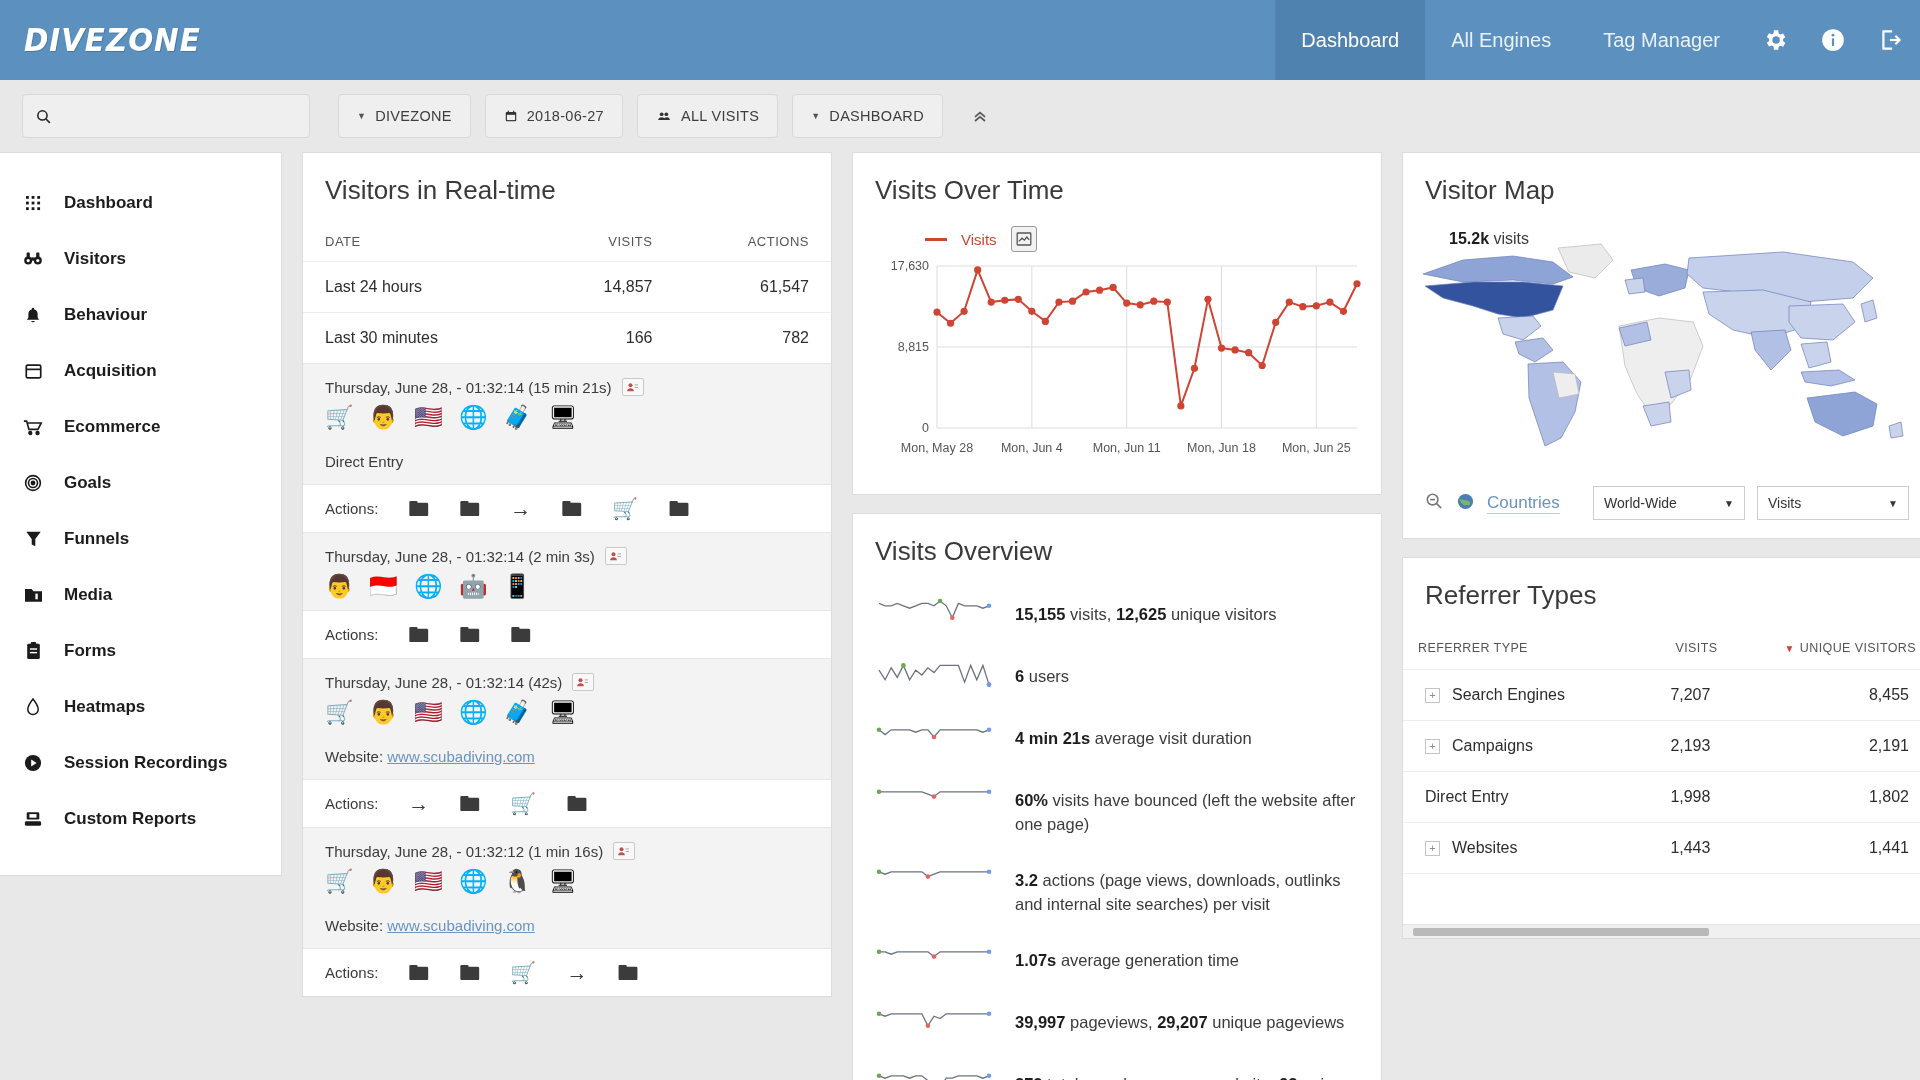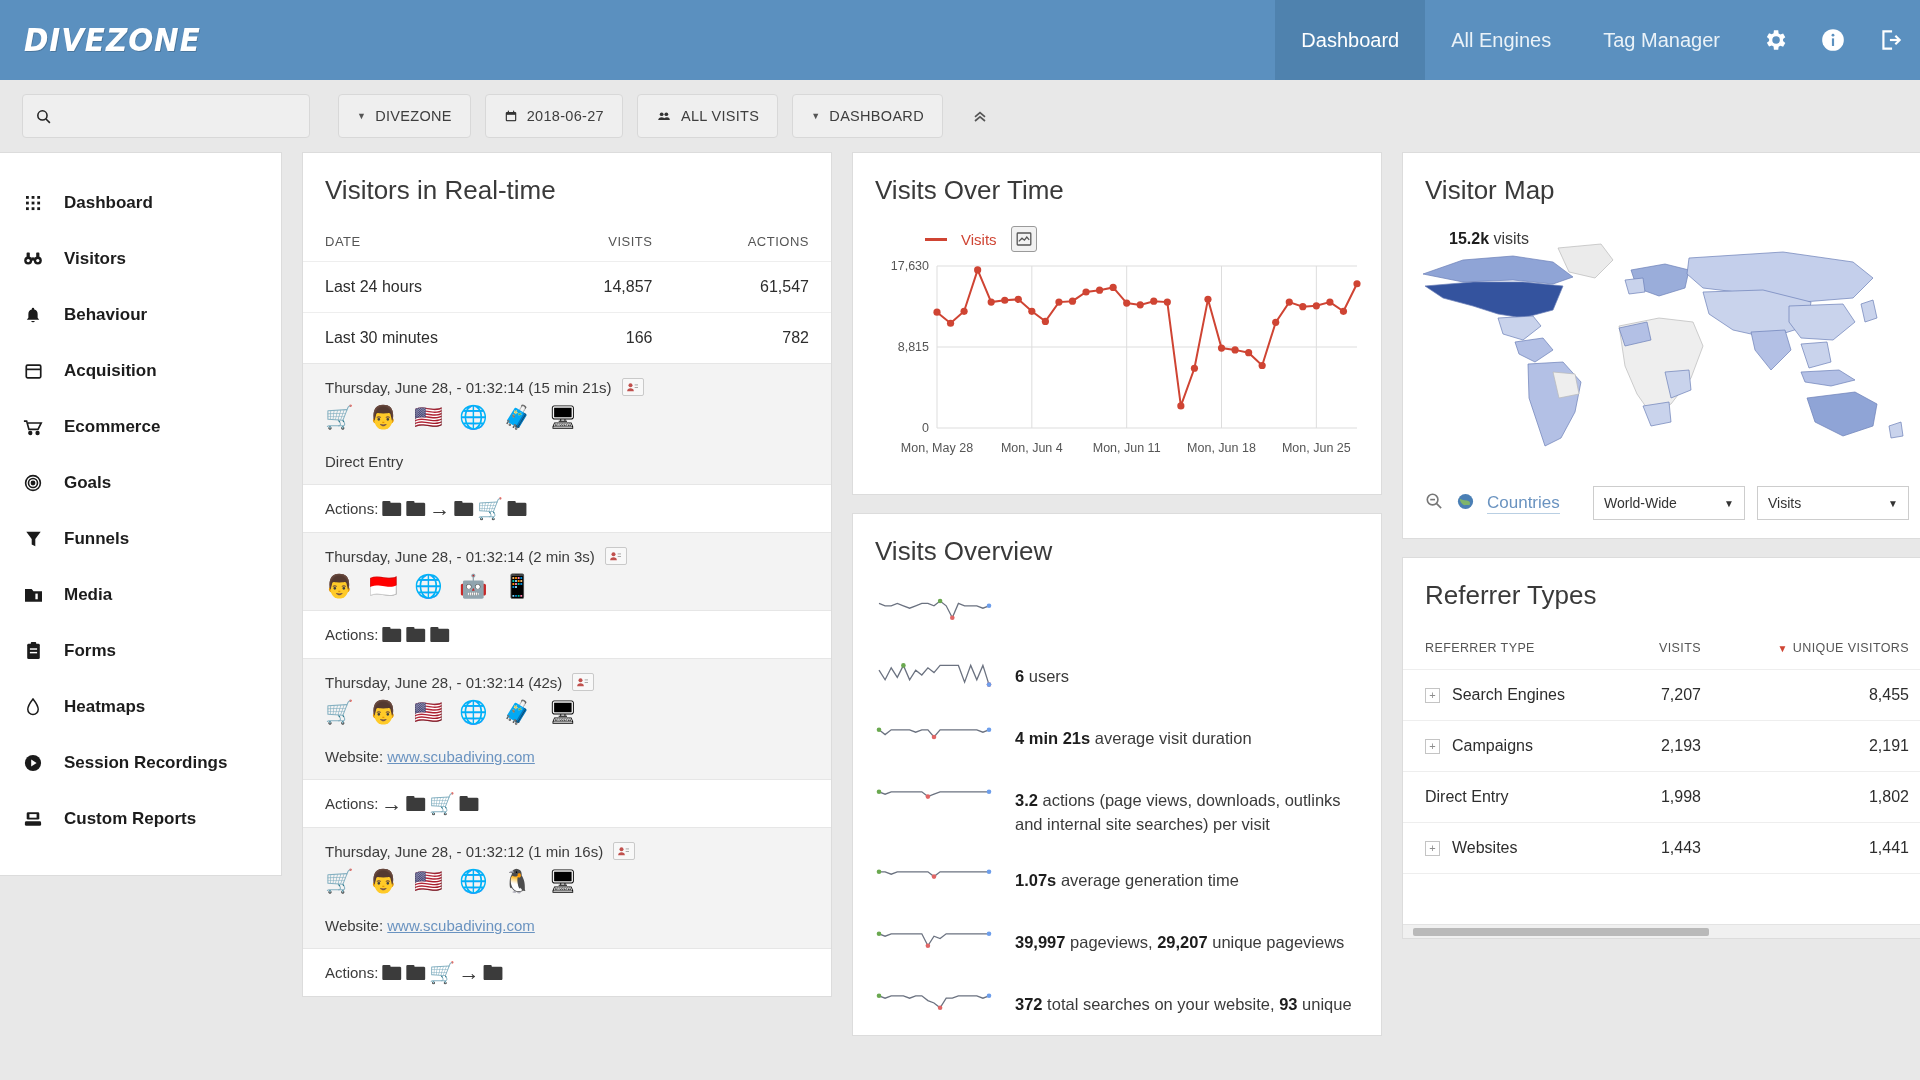--- a/index.html
+++ b/index.html
@@ -121,21 +121,21 @@
   .vhead { background: #f3f3f3; padding: 14px 22px 12px 22px; }
   .vtime { font-size: 15px; color: #3b3b3b; display: flex; align-items: center; gap: 10px; }
   .badge-ico {
     width: 22px; height: 18px; border: 1px solid #c9c9c9; border-radius: 2px;
     background: #f8f8f8; display: inline-flex; align-items: center; justify-content: center;
   }
   .icons { display: flex; align-items: center; gap: 16px; margin-top: 10px; font-size: 23px; line-height: 1; }
   .vmeta { font-size: 15px; color: #3b3b3b; padding: 12px 22px 14px 22px; background: #f3f3f3; }
   .vmeta a { color: #6a93c0; }
   .vactions {
-    display: flex; align-items: center; gap: 3px; background: #fff;
+    display: flex; align-items: center; gap: 30px; background: #fff;
     padding: 13px 22px; font-size: 15px; color: #3b3b3b;
     border-top: 1px solid #e6e6e6;
   }
   .vactions .gl { font-size: 21px; line-height: 1; }
 
   
   .chartbox { padding: 0 22px 26px 22px; }
   .legend { display: flex; align-items: center; gap: 14px; margin: 4px 0 2px 72px; }
   .legend .dash { width: 22px; height: 3px; background: #cf4433; }
   .legend .lbl { color: #cf4433; font-size: 15px; }
@@ -166,21 +166,21 @@
     width: 152px; height: 34px; border: 1px solid #cdcdcd; background: #fff;
     display: flex; align-items: center; padding: 0 10px; font-size: 14px;
     color: #333; cursor: pointer;
   }
   .sel .cv { margin-left: auto; font-size: 10px; }
 
   
   table.rf { width: 100%; border-collapse: collapse; }
   table.rf th {
     font-size: 12.5px; color: #555; font-weight: 400; letter-spacing: .4px;
-    padding: 14px 22px; text-align: right; text-transform: uppercase;
+    padding: 14px 15px; text-align: right; text-transform: uppercase;
     vertical-align: bottom;
   }
   table.rf th.l { text-align: left; }
   table.rf td {
     font-size: 16px; color: #2d2d2d; padding: 16px 22px; text-align: right;
     border-top: 1px solid #eee;
   }
   table.rf td.l { text-align: left; }
   .plus {
     display: inline-flex; width: 15px; height: 15px; border: 1px solid #c4c4c4;
@@ -634,38 +634,48 @@
       <div class="widget">
         <div class="wtitle">Visits Overview</div>
         <div id="ovlist">
             <div class="ovrow">
       <span><svg width="118" height="34">
       <path d="M4.0 8.4 L10.1 10.8 L16.2 10.8 L22.3 8.4 L28.4 10.8 L34.6 13.2 L40.7 10.8 L46.8 8.4 L52.9 8.4 L59.0 10.8 L65.1 6.0 L71.2 10.8 L77.3 22.8 L83.4 8.4 L89.6 10.8 L95.7 10.8 L101.8 10.8 L107.9 13.2 L114.0 10.8" fill="none" stroke="#6b7280" stroke-width="1.3"></path>
       <circle cx="65.1" cy="6.0" r="2.3" fill="#6aa84f"></circle>
       <circle cx="77.3" cy="22.8" r="2.3" fill="#e06666"></circle>
       <circle cx="114.0" cy="10.8" r="2.3" fill="#6d9eeb"></circle>
     </svg></span>
+      <span class="ovtext"><b>15,155</b> visits, <b>12,625</b> unique visitors</span>
     </div>
             <div class="ovrow">
       <span><svg width="118" height="34">
       <path d="M4.0 13.2 L10.1 22.8 L16.2 10.8 L22.3 20.4 L28.4 8.4 L34.6 22.8 L40.7 13.2 L46.8 18.0 L52.9 10.8 L59.0 15.6 L65.1 8.4 L71.2 8.4 L77.3 8.4 L83.4 8.4 L89.6 25.2 L95.7 8.4 L101.8 22.8 L107.9 8.4 L114.0 27.6" fill="none" stroke="#6b7280" stroke-width="1.3"></path>
       <circle cx="28.4" cy="8.4" r="2.3" fill="#6aa84f"></circle>
       <circle cx="114.0" cy="27.6" r="2.3" fill="#e06666"></circle>
       <circle cx="114.0" cy="27.6" r="2.3" fill="#6d9eeb"></circle>
     </svg></span>
       <span class="ovtext"><b>6</b> users</span>
     </div>
             <div class="ovrow">
       <span><svg width="118" height="34">
       <path d="M4.0 10.8 L10.1 15.6 L16.2 10.8 L22.3 10.8 L28.4 10.8 L34.6 10.8 L40.7 13.2 L46.8 10.8 L52.9 10.8 L59.0 18.0 L65.1 10.8 L71.2 10.8 L77.3 10.8 L83.4 10.8 L89.6 10.8 L95.7 10.8 L101.8 10.8 L107.9 13.2 L114.0 10.8" fill="none" stroke="#6b7280" stroke-width="1.3"></path>
       <circle cx="4.0" cy="10.8" r="2.3" fill="#6aa84f"></circle>
       <circle cx="59.0" cy="18.0" r="2.3" fill="#e06666"></circle>
       <circle cx="114.0" cy="10.8" r="2.3" fill="#6d9eeb"></circle>
     </svg></span>
       <span class="ovtext"><b>4 min 21s</b> average visit duration</span>
+    </div>
+            <div class="ovrow">
+      <span><svg width="118" height="34">
+      <path d="M4.0 10.8 L10.1 10.8 L16.2 10.8 L22.3 10.8 L28.4 10.8 L34.6 10.8 L40.7 10.8 L46.8 10.8 L52.9 13.2 L59.0 15.6 L65.1 10.8 L71.2 10.8 L77.3 10.8 L83.4 10.8 L89.6 10.8 L95.7 10.8 L101.8 10.8 L107.9 10.8 L114.0 10.8" fill="none" stroke="#6b7280" stroke-width="1.3"></path>
+      <circle cx="4.0" cy="10.8" r="2.3" fill="#6aa84f"></circle>
+      <circle cx="59.0" cy="15.6" r="2.3" fill="#e06666"></circle>
+      <circle cx="114.0" cy="10.8" r="2.3" fill="#6d9eeb"></circle>
+    </svg></span>
+      <span class="ovtext"><b>60%</b> visits have bounced (left the website after one page)</span>
     </div>
             <div class="ovrow">
       <span><svg width="118" height="34">
       <path d="M4.0 10.8 L10.1 13.2 L16.2 10.8 L22.3 10.8 L28.4 10.8 L34.6 10.8 L40.7 10.8 L46.8 10.8 L52.9 15.6 L59.0 13.2 L65.1 10.8 L71.2 10.8 L77.3 10.8 L83.4 10.8 L89.6 10.8 L95.7 10.8 L101.8 10.8 L107.9 10.8 L114.0 10.8" fill="none" stroke="#6b7280" stroke-width="1.3"></path>
       <circle cx="4.0" cy="10.8" r="2.3" fill="#6aa84f"></circle>
       <circle cx="52.9" cy="15.6" r="2.3" fill="#e06666"></circle>
       <circle cx="114.0" cy="10.8" r="2.3" fill="#6d9eeb"></circle>
     </svg></span>
       <span class="ovtext"><b>3.2</b> actions (page views, downloads, outlinks and internal site searches) per visit</span>
     </div>

